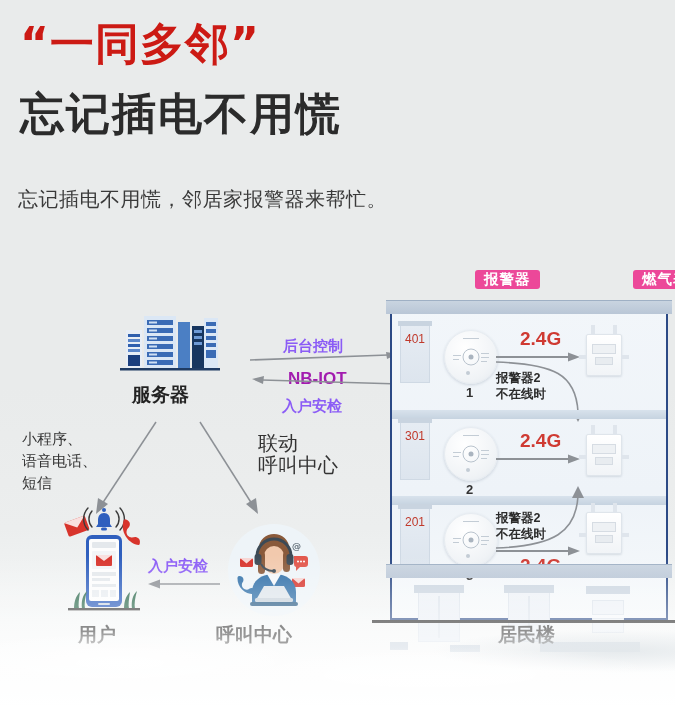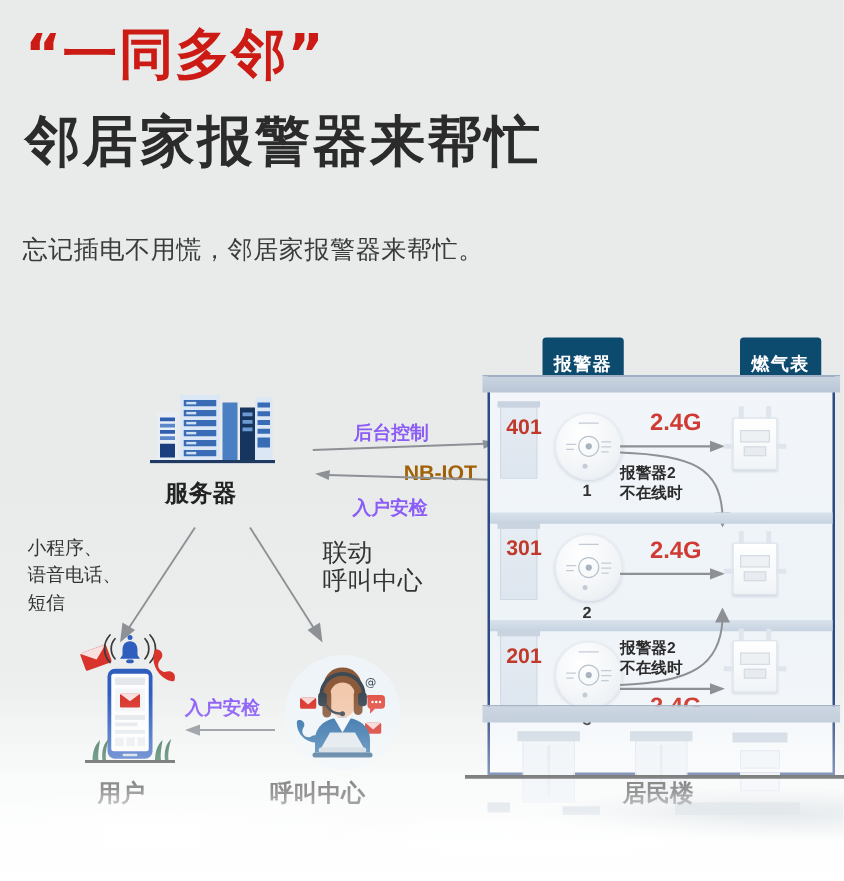--- a/index.html
+++ b/index.html
@@ -39,21 +39,21 @@
   .tagline {
     position: absolute; left: 18px; top: 186px;
     font-size: 20px; color: #3a3a3a; letter-spacing: .5px; white-space: nowrap;
   }
 
   
   .lbl { position: absolute; white-space: nowrap; }
   .big-lbl { font-size: 19px; font-weight: bold; color: #222; }
   .mid-lbl { font-size: 15px; font-weight: bold; color: #8b5cf6; }
   .sm-lbl  { font-size: 12px; color: #333; }
-  .red-lbl { color: #a16207; margin-left: 35px; }
+  .red-lbl { color: #a21caf; }
 
   
   #server-illustration { position: absolute; left: 118px; top: 308px; width: 104px; height: 68px; }
   .server-label { left: 132px; top: 382px; }
 
   
   #building {
     position: absolute; left: 390px; top: 300px; width: 278px; height: 320px;
   }
   .bld-outline {
@@ -74,21 +74,21 @@
   .door {
     position: absolute; width: 30px; height: 58px;
     background: linear-gradient(180deg,#e6ecf3,#dde5ee);
     border: 1px solid #cfd9e4; box-sizing: border-box;
   }
   .door:before {
     content:""; position:absolute; left:-3px; right:-3px; top:-5px; height:5px;
     background:#c9d4e0;
   }
   .floor-no {
-    position: absolute; font-size: 17px; font-weight: bold; color: #c0392b;
+    position: absolute; font-size: 12px; font-weight: normal; color: #c0392b;
   }
   .alarm {
     position: absolute; width: 52px; height: 52px; border-radius: 50%;
     background: radial-gradient(circle at 38% 32%, #ffffff, #f0f3f6 68%, #e2e8ee 100%);
     box-shadow: 0 1px 3px rgba(60,80,110,.2);
     border: 1px solid #e7ecf1;
   }
   .alarm .ring {
     position:absolute; left:50%; top:50%; transform:translate(-50%,-50%);
     width: 15px; height: 15px; border-radius:50%; border:1.4px solid #b9c3cd;
@@ -111,22 +111,22 @@
     position:absolute; left:5px; right:5px; top:9px; height:8px;
     background:#eef1f4; border:1px solid #d6dce3;
   }
   .meter .disp2 {
     position:absolute; left:8px; right:8px; top:22px; height:6px;
     background:#e8ecf0; border:1px solid #d6dce3;
   }
   .pipe { position:absolute; background:#dfe5ec; }
   .badge {
     position: absolute;
-    background: #0c4a6e; color: #fff; font-size: 14.5px; font-weight: bold;
-    padding: 12px 9px; border-radius: 3px; letter-spacing: 1px; white-space: nowrap;
+    background: #ec4899; color: #fff; font-size: 14.5px; font-weight: bold;
+    padding: 0 9px; border-radius: 3px; letter-spacing: 1px; white-space: nowrap; margin-left: 41px;
   }
   .g-window {
     position: absolute; width: 42px; height: 50px;
     background: linear-gradient(180deg,#eef2f7,#e7edf4);
     border: 1px solid #dde4ec; box-sizing:border-box;
   }
   .g-window:before {
     content:""; position:absolute; left:-5px; right:-5px; top:-8px; height:8px;
     background:#ccd6e1;
   }
@@ -144,21 +144,21 @@
 
   
   #callcenter-illustration { position:absolute; left:228px; top:524px; width:92px; height:92px; }
   .cc-bg { position:absolute; inset:0; border-radius:50%; background:#eef4f8; }
 </style>
 </head>
 <body>
 
 <div class="headline"><span class="q">“</span><span>一同多邻</span><span class="q">”</span></div>
 
-<div class="subhead">邻居家报警器来帮忙</div>
+<div class="subhead">忘记插电不用慌</div>
 
 <div class="tagline">忘记插电不用慌，邻居家报警器来帮忙。</div>
 
 <div id="server-illustration">
   <svg width="104" height="68" viewBox="0 0 104 68">
     <rect x="8" y="22" width="16" height="38" fill="#e8eef6"></rect>
     <rect x="10" y="26" width="12" height="3" fill="#2f5fae"></rect>
     <rect x="10" y="31" width="12" height="3" fill="#5b86c9"></rect>
     <rect x="10" y="36" width="12" height="3" fill="#2f5fae"></rect>
     <rect x="10" y="41" width="12" height="3" fill="#5b86c9"></rect>

